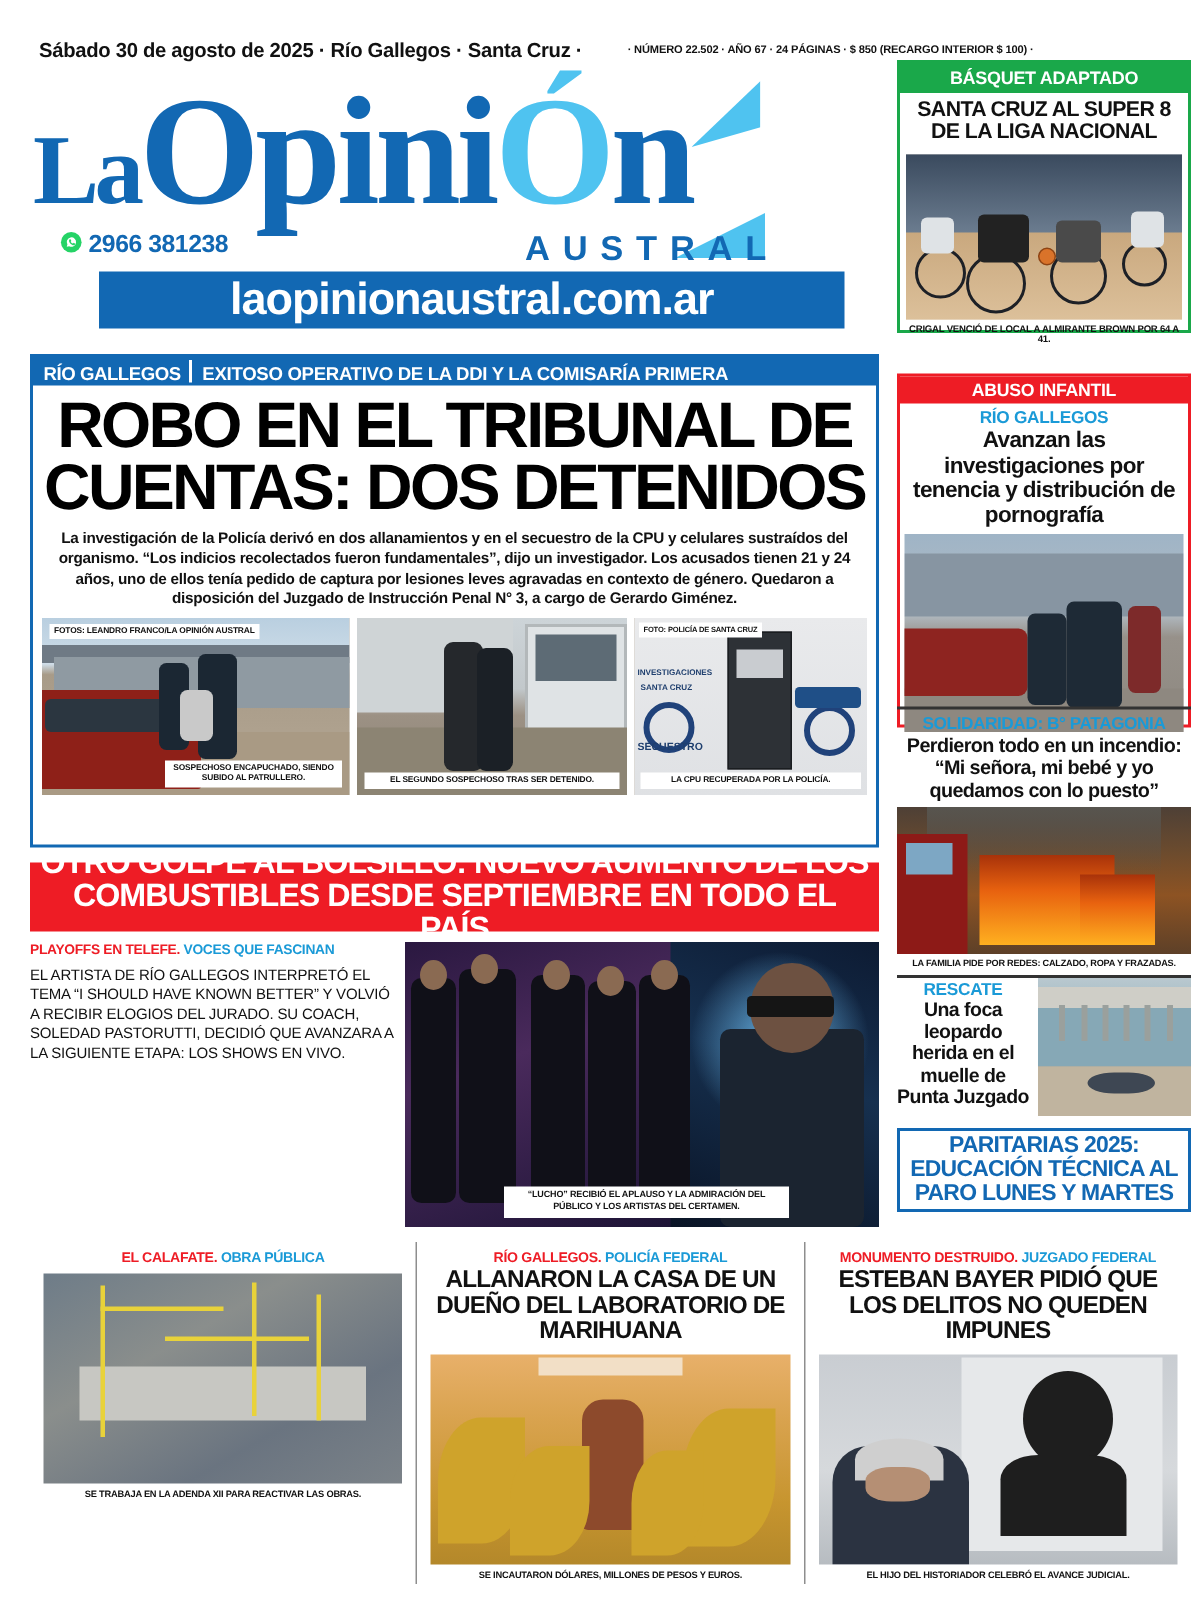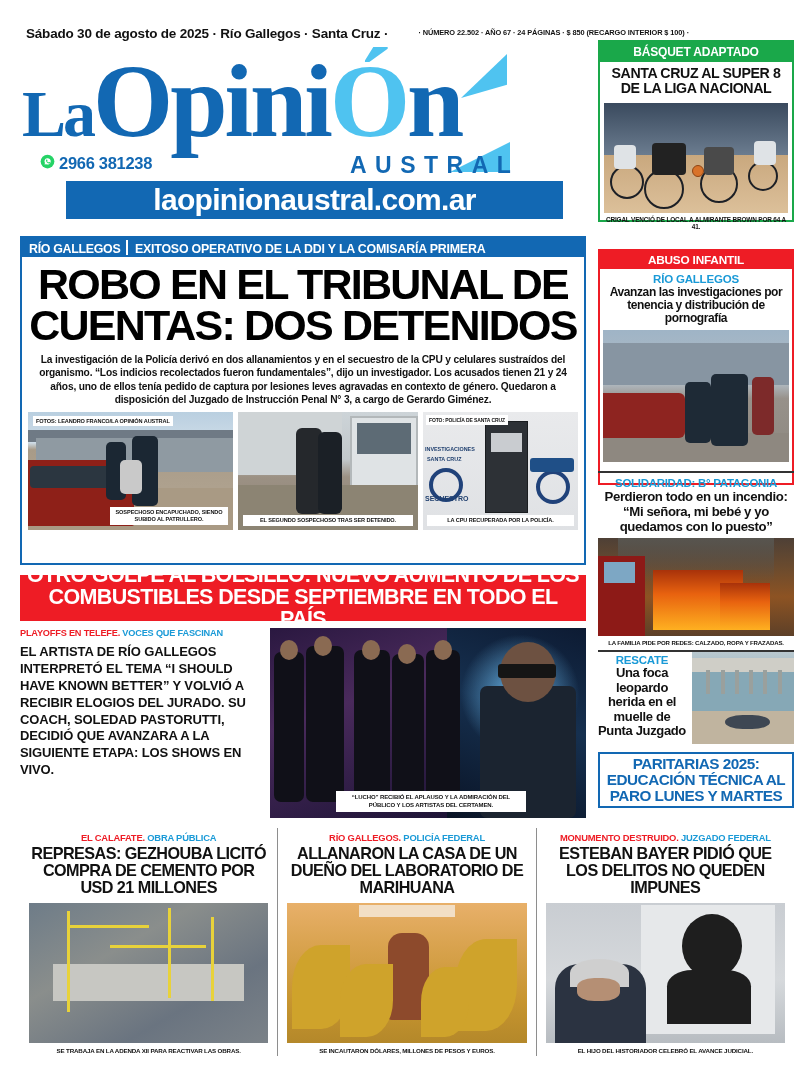--- a/index.html
+++ b/index.html
@@ -174,21 +174,21 @@
   .voz-block { position:absolute; left:20px; top:628px; width:566px; height:190px; }
   .voz-left { position:absolute; left:0; top:0; width:246px; }
   .voz-kicker { font-size:9.2px; font-weight:800; letter-spacing:-0.2px; }
   .voz-kicker .k1 { color:#ee1c25; }
   .voz-kicker .k2 { color:#1a9ad7; }
   .voz-head {
     color:#000; font-weight:800; font-size:26.5px; line-height:0.93;
     letter-spacing:-1.25px; margin-top:3px;
   }
   .voz-sub {
-    color:#111; font-weight:700; font-size:13px; line-height:1.3;
+    color:#111; font-weight:400; font-size:10px; line-height:1.3;
     margin-top:6px; letter-spacing:-0.12px;
   }
   .voz-photo {
     position:absolute; left:250px; top:0; width:316px; height:190px;
     overflow:hidden;
     background:linear-gradient(120deg,#20163a 0%,#3a2352 30%,#16203f 60%,#0e1b33 100%);
   }
   .vz-stage { position:absolute; left:0; bottom:0; width:58%; height:100%;
     background:linear-gradient(160deg,#2a1840,#4a2a5c 40%,#1d1436); }
   .vz-solo { position:absolute; right:0; top:0; width:44%; height:100%;
@@ -208,21 +208,21 @@
   .abuso-box { top:249px; height:236px; border:2.5px solid #ee1c25; background:#fff; }
   .abuso-kicker {
     background:#ee1c25; color:#fff; text-align:center;
     font-size:11.8px; font-weight:800; padding:2px 0; letter-spacing:-0.2px;
   }
   .abuso-loc {
     text-align:center; color:#1a9ad7; font-size:11.5px; font-weight:800;
     padding:4px 0 1px; letter-spacing:-0.2px;
   }
   .abuso-title {
-    text-align:center; color:#111; font-weight:700; font-size:12px;
+    text-align:center; color:#111; font-weight:700; font-size:15px;
     line-height:1.1; padding:0 5px 4px; letter-spacing:-0.4px;
   }
   .abuso-photo {
     position:relative; margin:0 3px 3px; height:132px; overflow:hidden;
     background:linear-gradient(180deg,#9fb4c6 0%,#b2bcc4 40%,#97918a 52%,#8d8880 100%);
   }
   .ab-house { position:absolute; left:0; top:10%; width:100%; height:32%; background:#8795a2; }
   .ab-car { position:absolute; left:-4%; top:48%; width:48%; height:34%; background:#8e2420; border-radius:6px; }
   .ab-fig { position:absolute; background:#1e2a36; border-radius:5px; }
   .ab-gr { position:absolute; left:0; bottom:0; width:100%; height:22%; background:#8e8880; }
@@ -492,21 +492,20 @@
     <span>PARITARIAS 2025: EDUCACIÓN TÉCNICA AL PARO LUNES Y MARTES</span>
   </div>
 
   <div class="bottom">
 
     <div class="bcol">
       <div class="b-kicker">
         <span class="k1">EL CALAFATE.</span>
         <span class="k2">OBRA PÚBLICA</span>
       </div>
-      <div class="b-title">REPRESAS: GEZHOUBA LICITÓ COMPRA DE CEMENTO POR USD 21 MILLONES</div>
       <div class="b-photo bp1">
         <div class="bp1-slab" style="left:10%; top:44%; width:80%; height:26%;"></div>
         <div class="bp1-cr" style="left:16%; top:6%; width:3px; height:72%;"></div>
         <div class="bp1-cr" style="left:16%; top:16%; width:34%; height:3px;"></div>
         <div class="bp1-cr" style="left:58%; top:4%; width:3px; height:64%;"></div>
         <div class="bp1-cr" style="left:34%; top:30%; width:40%; height:3px;"></div>
         <div class="bp1-cr" style="left:76%; top:10%; width:3px; height:60%;"></div>
       </div>
       <div class="b-cap">SE TRABAJA EN LA ADENDA XII PARA REACTIVAR LAS OBRAS.</div>
     </div>

